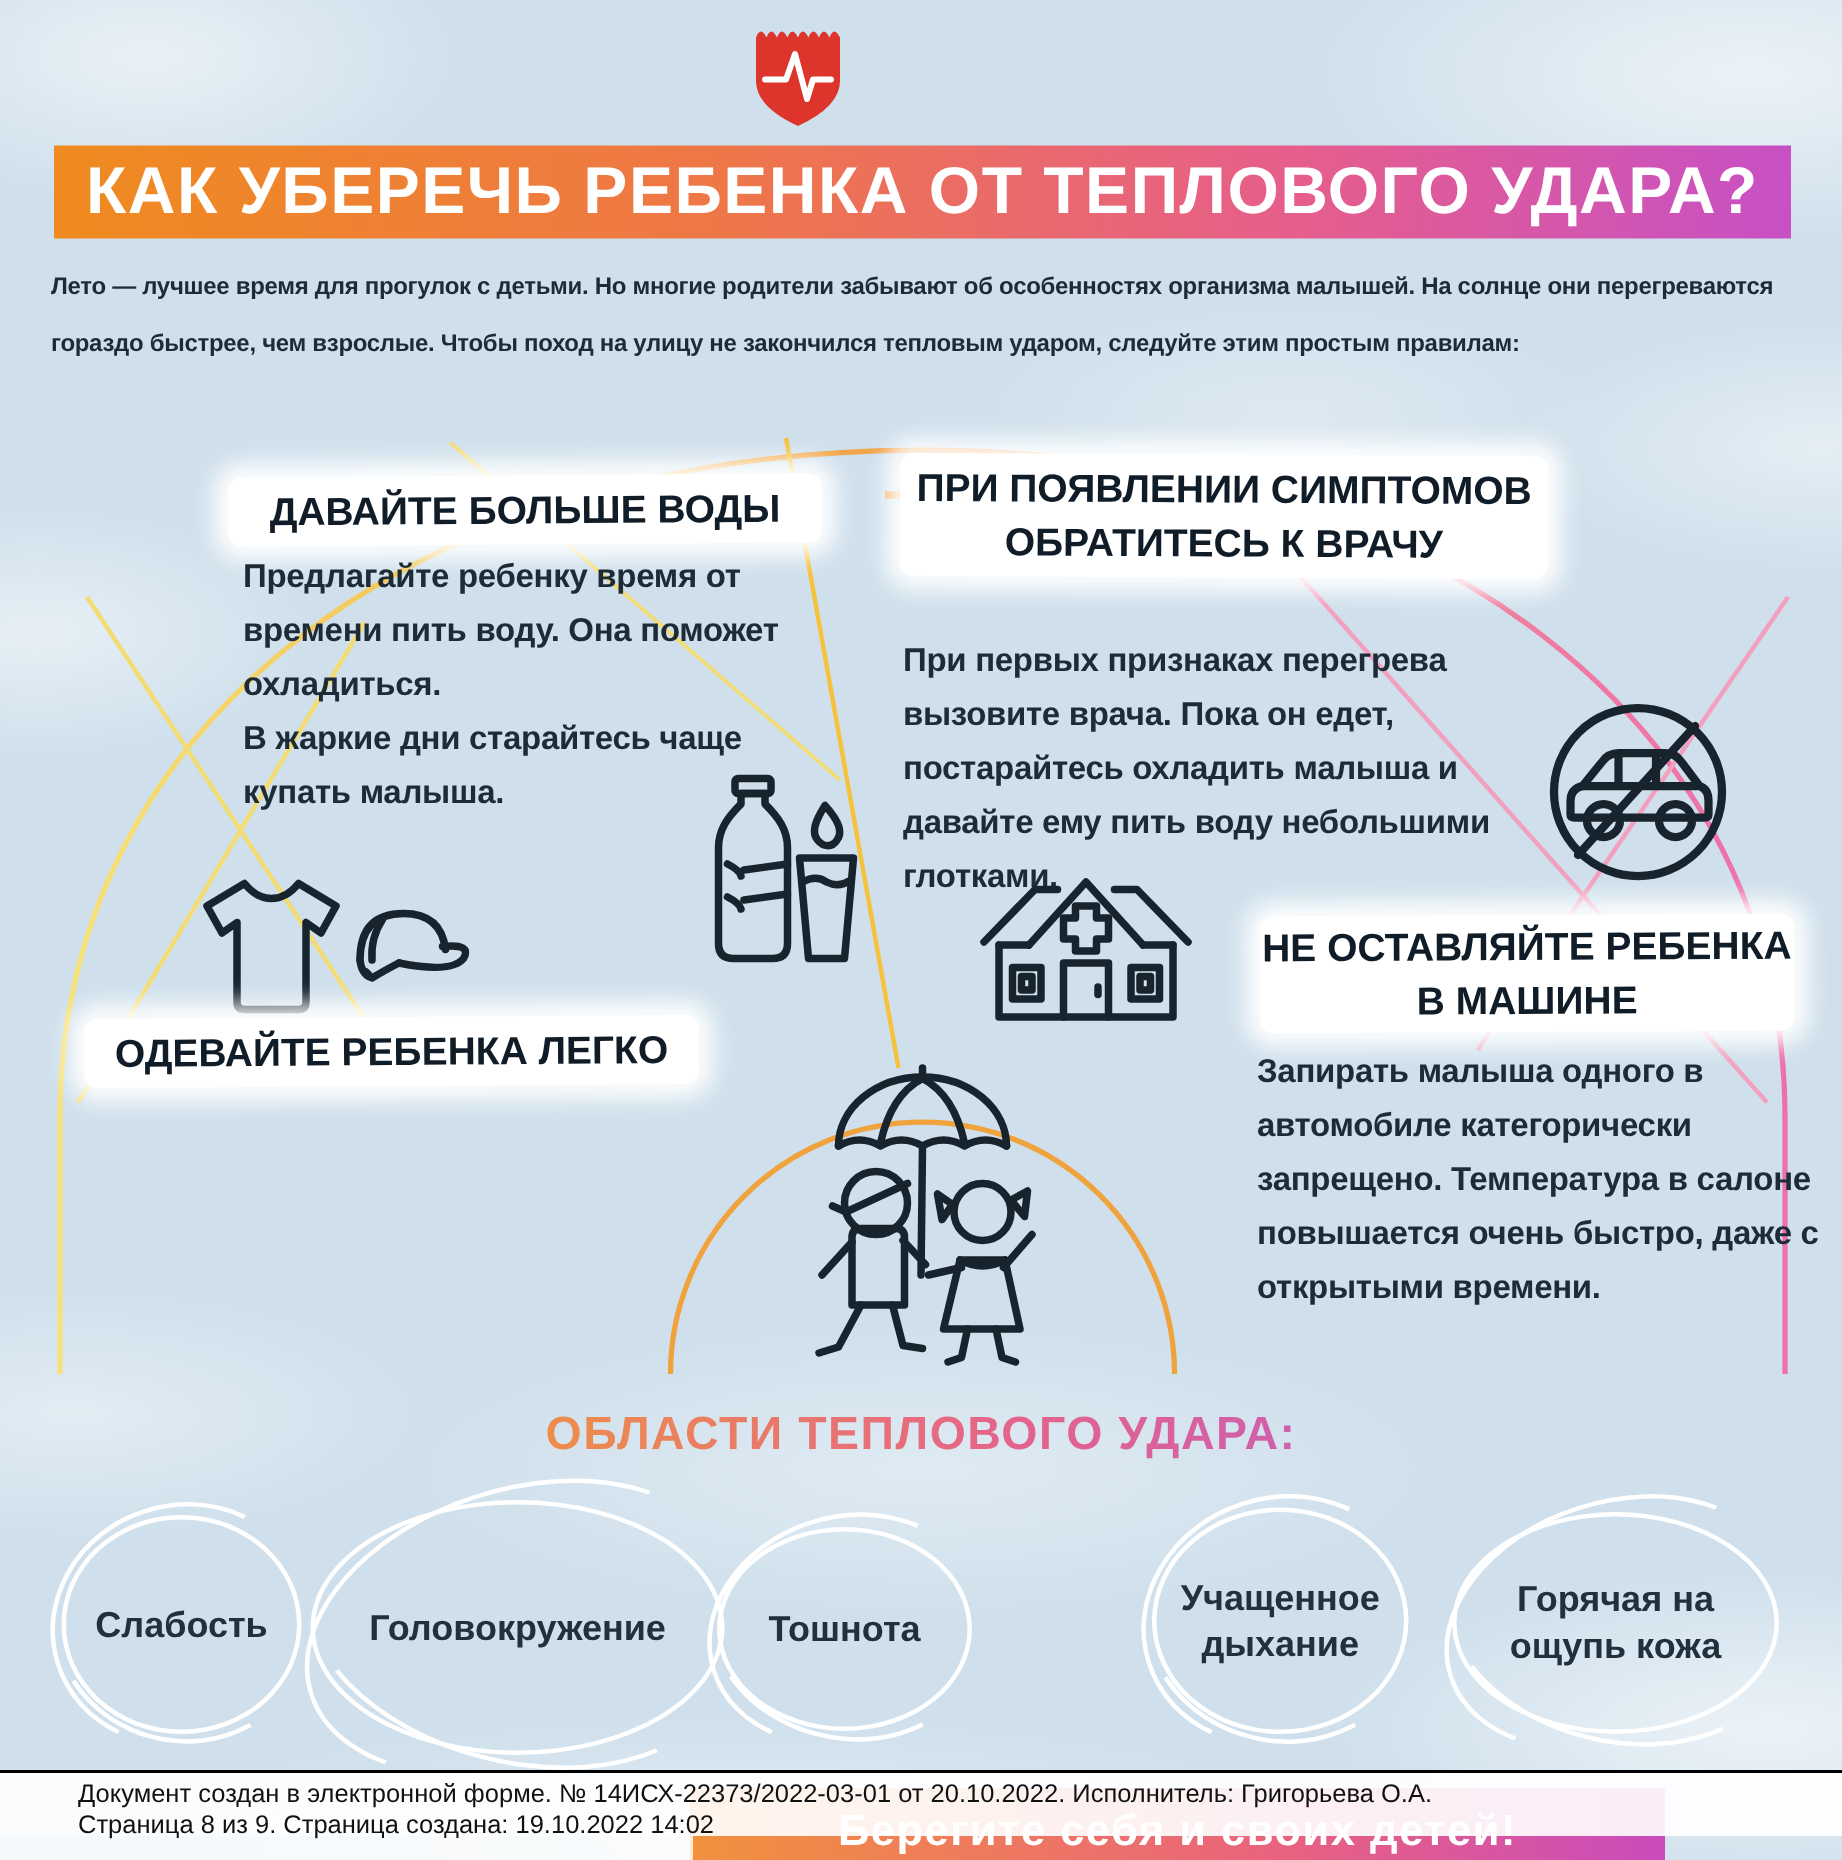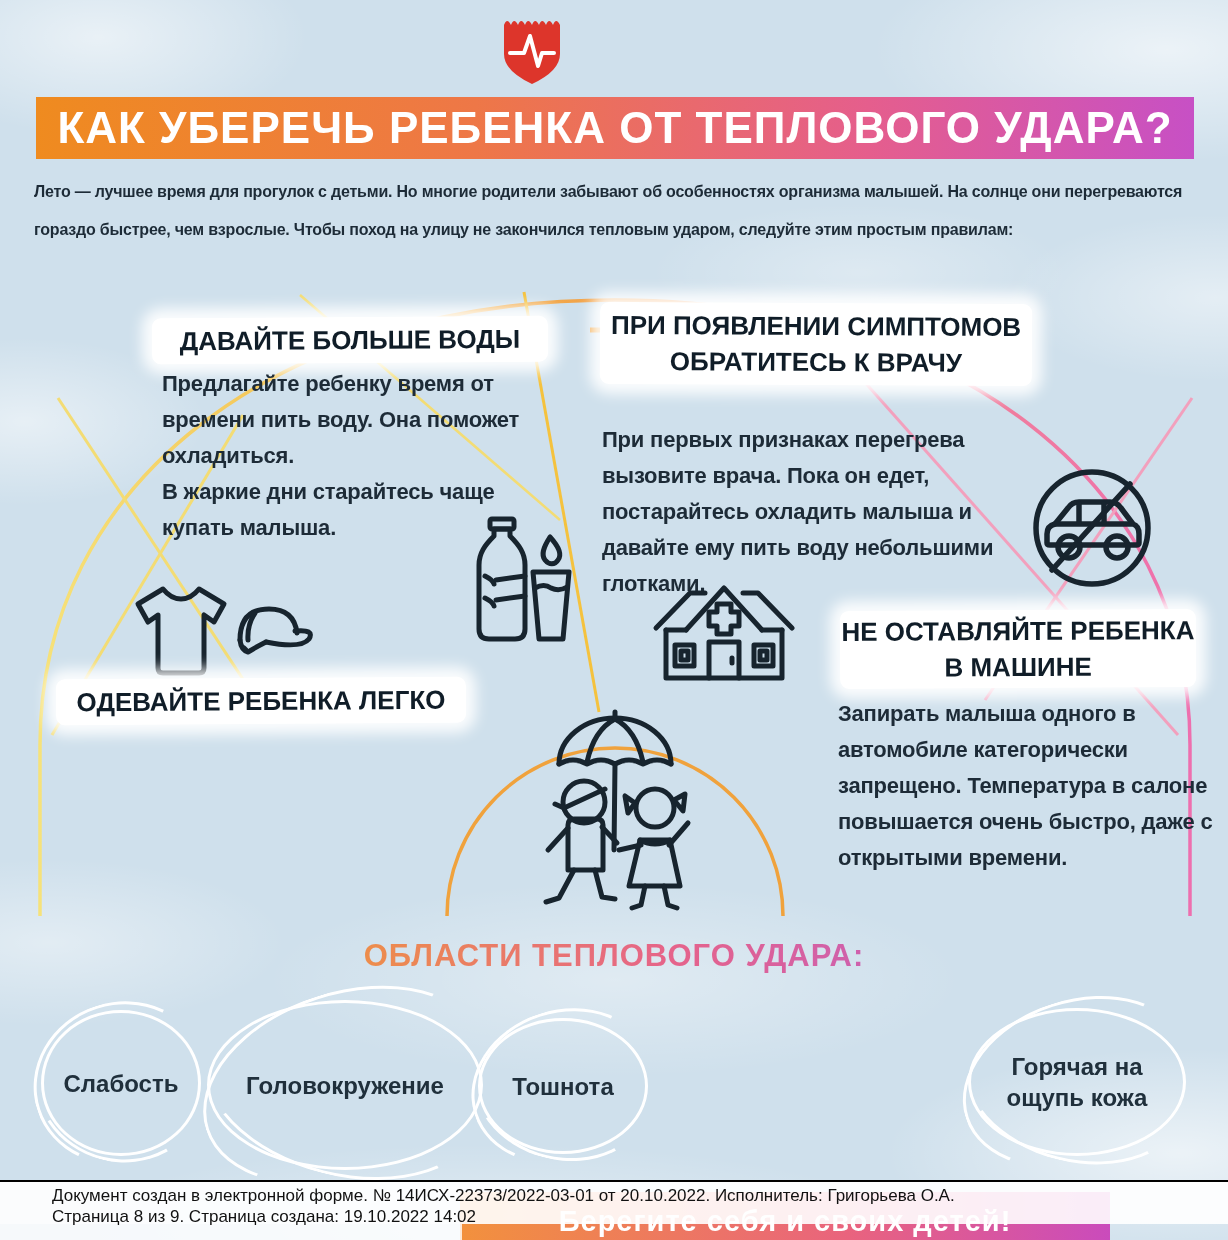--- a/index.html
+++ b/index.html
@@ -227,20 +227,23 @@
 
   <div class="bubble" style="left:41px;top:1010px;width:154px;height:140px;">
     <span class="lbl">Слабость</span>
   </div>
   <div class="bubble" style="left:207px;top:1000px;width:270px;height:164px;">
     <span class="lbl">Головокружение</span>
   </div>
   <div class="bubble" style="left:478px;top:1018px;width:164px;height:130px;">
     <span class="lbl">Тошнота</span>
   </div>
+  <div class="bubble" style="left:768px;top:1005px;width:165px;height:145px;">
+    <span class="lbl">Учащенное дыхание</span>
+  </div>
   <div class="bubble" style="left:968px;top:1008px;width:212px;height:142px;">
     <span class="lbl">Горячая на ощупь кожа</span>
   </div>
 
   <div class="abs footer-banner">
     <span>Берегите себя и своих детей!</span>
   </div>
   <div class="abs footer-overlay"></div>
   <div class="abs footer-whitepatch"></div>
   <div class="abs footer-topline"></div>

